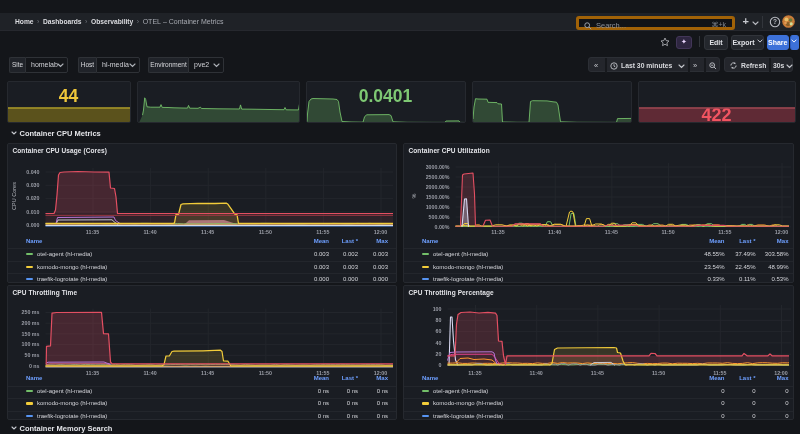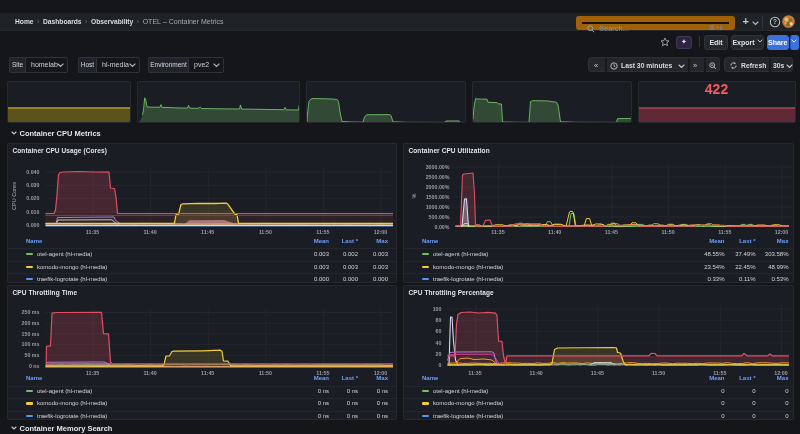--- a/index.html
+++ b/index.html
@@ -2,21 +2,21 @@
 <html><head><meta charset="utf-8"><style>
 * { margin:0; padding:0; box-sizing:border-box; }
 html,body { width:800px; height:434px; overflow:hidden; background:#14161a; }
 body { font-family:"Liberation Sans", sans-serif; position:relative; color:#ccccdc; }
 .abs { position:absolute; }
 .nav { position:absolute; left:0; top:13px; width:800px; height:18px; background:#1f2227; border-bottom:1px solid #26282e; }
 .bc { position:absolute; left:15px; top:5px; display:flex; column-gap:3.5px; align-items:center; }
 .crumb { font-size:6.7px; font-weight:bold; color:#dcdde1; }
 .crumb.dim { color:#a6a9b0; font-weight:normal; font-size:7px; }
 .sep { font-size:7px; color:#70747c; }
-.search { position:absolute; left:576px; top:2.5px; width:159px; height:14px; background:#111317; border:6px solid #a16207; border-radius:3px; }
+.search { position:absolute; left:576px; top:2.5px; width:159px; height:14px; background:#111317; border:3px solid #a16207; border-radius:3px; }
 .search .ph { position:absolute; left:17px; top:2.5px; font-size:7.5px; color:#8d919a; }
 .search .kbd { position:absolute; right:6px; top:2.5px; font-size:7px; color:#80858d; }
 .panel { position:absolute; background:#1a1d23; border:1px solid #26292f; border-radius:2px; overflow:hidden; }
 .ptitle { position:absolute; left:5px; top:3px; font-size:6.5px; font-weight:bold; color:#e3e4e8; letter-spacing:0.1px; }
 .chart { position:absolute; left:0; top:0; }
 .ytick { position:absolute; font-size:5.3px; font-weight:bold; color:#9a9da6; width:34px; text-align:right; }
 .xtick { position:absolute; font-size:5.3px; font-weight:bold; color:#9a9da6; width:32px; text-align:center; }
 .ylab { position:absolute; font-size:5.5px; color:#b0b3ba; transform:rotate(-90deg); transform-origin:center; white-space:nowrap; }
 .lgd-hdr { position:absolute; font-size:6px; font-weight:bold; color:#6e9fff; }
 .lgd-hdr.r, .lgd-val.r { text-align:right; }
@@ -131,45 +131,47 @@
     </svg>
   <div class="ttext" style="left:16px;top:3.5px">Refresh</div>
   <div class="tdiv" style="left:44px"></div>
   <div class="ttext" style="left:48px;top:3.5px">30s</div>
   <svg class="abs" style="left:61px;top:5.5px" width="7" height="5" viewBox="0 0 7 5">
       <path d="M1 1l2.5 2.5L6 1" stroke="#c6c8ce" stroke-width="1.1" fill="none" stroke-linecap="round"></path>
     </svg>
 </div>
 
 <div class="panel" style="left:6.5px;top:80.5px;width:124px;height:42px">
+  <div class="statv" style="top:6.5px;font-size:17.5px;color:#eec73a">44</div>
   <svg class="abs" style="left:0;bottom:0" width="124" height="15" viewBox="0 0 124 15">
       <rect x="0" y="1.5" width="124" height="13.5" fill="#f2cc0c" fill-opacity="0.3"></rect>
       <line x1="0" y1="1" x2="124" y2="1" stroke="#b3a129" stroke-width="1.6"></line>
     </svg>
 </div>
 <div class="panel" style="left:136.5px;top:80.5px;width:163px;height:42px">
   <svg class="spark" width="163" height="42" viewBox="0 0 163 42">
       <path d="M4.5,33.2 L5.5,28 L6.7,15.8 L7.7,17.5 L9,24.8 L11,25 L12.8,25.2 L22,25.2 L23,22.6 L24.2,25.4 L30,25.5 L36,25.8 L44,26 L49.5,26.1 L50.5,23.4 L51.7,26.2 L60,26.3 L62.5,25.2 L63.5,26.5 L70,26.6 L80,26.8 L92,26.9 L101.5,27 L102.5,22.9 L103.7,27.1 L114,27.2 L126,27.4 L138,27.6 L146,27.7 L147,25.5 L148.2,27.8 L156,27.9 L160.5,27.9 L161.5,22 L163,21.9 L163,43 L0,43 Z" fill="#73bf69" fill-opacity="0.27" stroke="none"></path>
       <path d="M4.5,33.2 L5.5,28 L6.7,15.8 L7.7,17.5 L9,24.8 L11,25 L12.8,25.2 L22,25.2 L23,22.6 L24.2,25.4 L30,25.5 L36,25.8 L44,26 L49.5,26.1 L50.5,23.4 L51.7,26.2 L60,26.3 L62.5,25.2 L63.5,26.5 L70,26.6 L80,26.8 L92,26.9 L101.5,27 L102.5,22.9 L103.7,27.1 L114,27.2 L126,27.4 L138,27.6 L146,27.7 L147,25.5 L148.2,27.8 L156,27.9 L160.5,27.9 L161.5,22 L163,21.9" fill="none" stroke="#73bf69" stroke-width="1" stroke-opacity="0.9"></path>
     </svg>
 </div>
 <div class="panel" style="left:305.5px;top:80.5px;width:160px;height:42px">
   <svg class="spark" width="160" height="42" viewBox="0 0 160 42">
       <path d="M0,40.5 L0.5,32 L2,19.5 L4,17 L6,16.5 L18,16.8 L26,17 L30,17.5 L31.5,19.5 L33,30 L35,39.5 L44,40 L56,40.2 L57.5,35 L59.5,32.8 L82,32.6 L84,33.5 L86,39.8 L100,40.3 L125,40.4 L138,40.4 L139,39 L152,38.9 L153,40.4 L160,40.5 L160,43 L0,43 Z" fill="#73bf69" fill-opacity="0.27" stroke="none"></path>
       <path d="M0,40.5 L0.5,32 L2,19.5 L4,17 L6,16.5 L18,16.8 L26,17 L30,17.5 L31.5,19.5 L33,30 L35,39.5 L44,40 L56,40.2 L57.5,35 L59.5,32.8 L82,32.6 L84,33.5 L86,39.8 L100,40.3 L125,40.4 L138,40.4 L139,39 L152,38.9 L153,40.4 L160,40.5" fill="none" stroke="#73bf69" stroke-width="1" stroke-opacity="0.9"></path>
     </svg>
+  <div class="statv" style="top:6.5px;font-size:17.5px;color:#7ec873">0.0401</div>
 </div>
 <div class="panel" style="left:471.5px;top:80.5px;width:160px;height:42px">
   <svg class="spark" width="160" height="42" viewBox="0 0 160 42">
       <path d="M0,37 L1,25 L2.5,16.7 L5,17 L14,17.2 L15,20.3 L24,20.6 L25,21.8 L28.5,22 L29.5,40 L44,40.3 L56,40.3 L57.5,19.5 L59.5,18.7 L74,18.9 L80,19.8 L83.5,20.2 L85,23 L87.5,39.8 L104,40.3 L143.5,40.4 L144.5,36.6 L160,36.4 L160,43 L0,43 Z" fill="#73bf69" fill-opacity="0.27" stroke="none"></path>
       <path d="M0,37 L1,25 L2.5,16.7 L5,17 L14,17.2 L15,20.3 L24,20.6 L25,21.8 L28.5,22 L29.5,40 L44,40.3 L56,40.3 L57.5,19.5 L59.5,18.7 L74,18.9 L80,19.8 L83.5,20.2 L85,23 L87.5,39.8 L104,40.3 L143.5,40.4 L144.5,36.6 L160,36.4" fill="none" stroke="#73bf69" stroke-width="1" stroke-opacity="0.9"></path>
     </svg>
 </div>
 <div class="panel" style="left:637.5px;top:80.5px;width:158px;height:42px">
-  <div class="statv" style="top:0;font-size:14px;color:#f25a64">422</div>
+  <div class="statv" style="top:24px;font-size:18px;color:#f25a64">422</div>
   <svg class="abs" style="left:0;bottom:0" width="158" height="15" viewBox="0 0 158 15">
       <rect x="0" y="1.5" width="158" height="13.5" fill="#f2495c" fill-opacity="0.32"></rect>
       <line x1="0" y1="1" x2="158" y2="1" stroke="#a84a54" stroke-width="1.6"></line>
     </svg>
 </div>
 
 <svg class="abs" style="left:10.5px;top:130.5px" width="6" height="5" viewBox="0 0 6 5">
     <path d="M1 1l2 2L5 1" stroke="#c8cad0" stroke-width="1.1" fill="none" stroke-linecap="round"></path>
   </svg>
 <div class="rowhdr" style="left:19.5px;top:128.5px">Container CPU Metrics</div>

